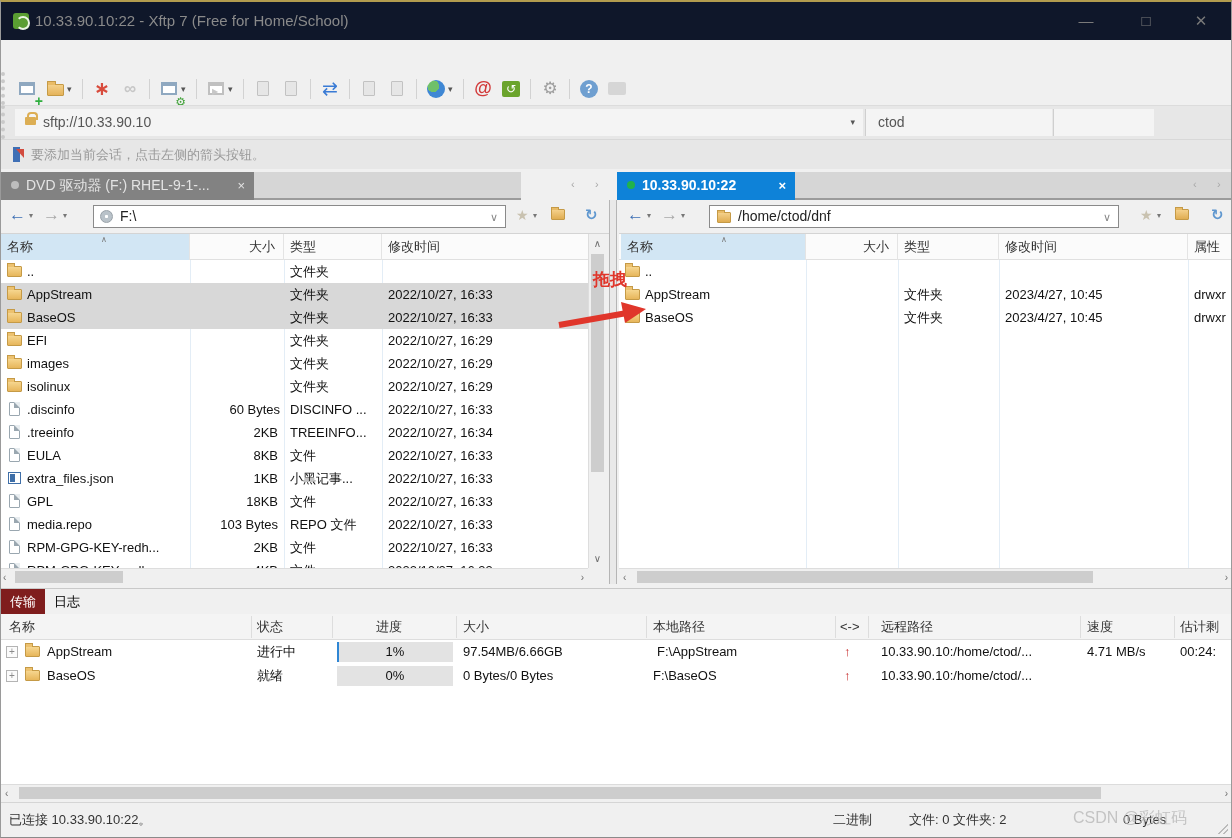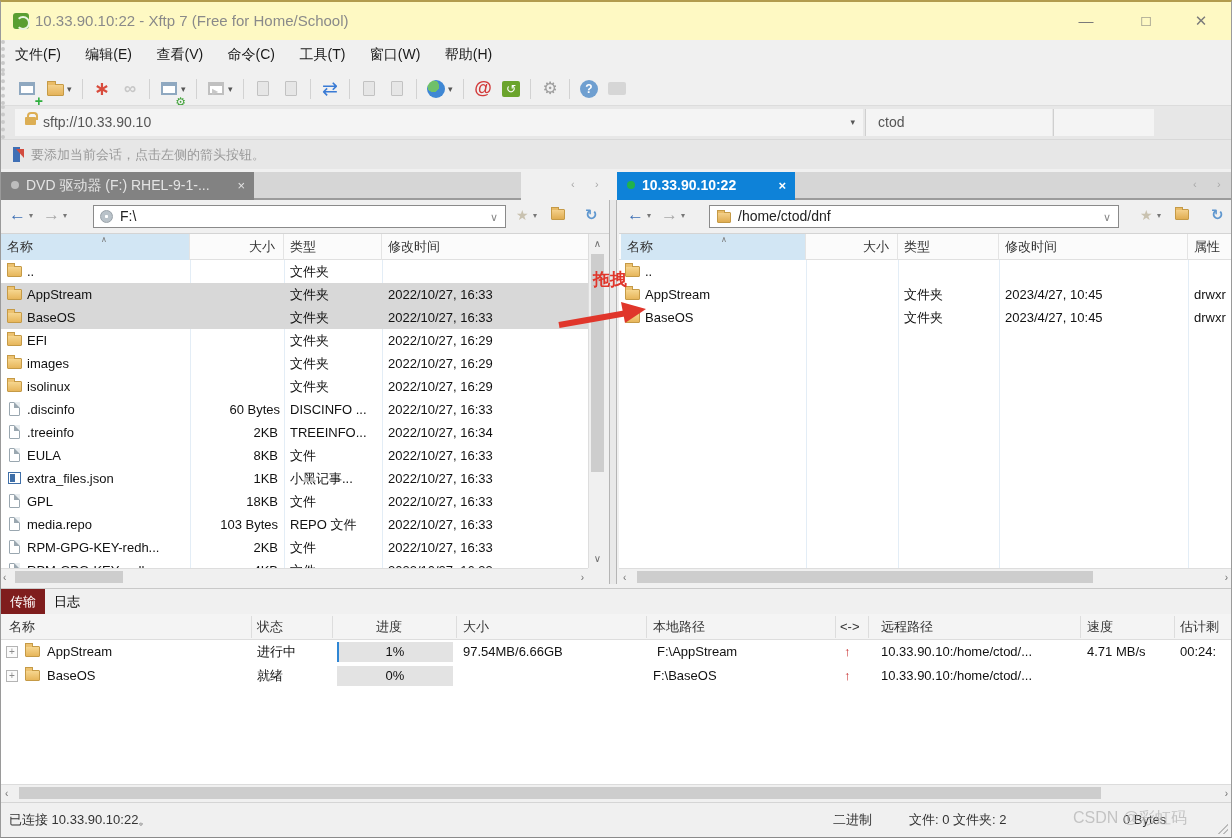--- a/index.html
+++ b/index.html
@@ -2,21 +2,21 @@
 <html><head>
 <meta charset="utf-8">
 <style>
   html,body{margin:0;padding:0;background:#dcdcdc;}
   *{box-sizing:border-box;font-family:"Liberation Sans","DejaVu Sans",sans-serif;}
   .app{position:relative;width:1232px;height:838px;background:#f0f0f0;overflow:hidden;
        border-top:2px solid #b29c4e;border-left:1px solid #9a9a9a;border-right:1px solid #9a9a9a;border-bottom:1px solid #8a8a8a;}
   .abs{position:absolute;}
   .txt{white-space:nowrap;overflow:hidden;}
   
-  .titlebar{left:0;top:0;width:1230px;height:38px;background:#fef9c3;}
+  .titlebar{left:0;top:0;width:1230px;height:38px;background:#0f172a;}
   .title-text{left:34px;top:10px;font-size:15px;color:#8a8a8a;}
   .appicon{left:12px;top:11px;width:16px;height:16px;background:#5a9e32;border-radius:3px;}
   .appicon::after{content:"";position:absolute;left:3px;top:3px;width:10px;height:10px;border-radius:50%;border:2px solid #eaf5e2;border-left-color:transparent;}
   .winbtn{top:6px;width:40px;height:26px;color:#7a7a7a;font-size:15px;text-align:center;line-height:26px;}
   
   .menubar{left:0;top:38px;width:1230px;height:32px;background:#f0f0f0;border-left:4px dotted #c9c9c9;}
   .menu-item{display:inline-block;padding:6px 10px;font-size:14px;color:#1a1a1a;}
   
   .toolbar{left:0;top:70px;width:1230px;height:33px;background:#f0f0f0;border-left:4px dotted #c9c9c9;display:flex;align-items:center;padding-left:8px;}
   .tbi{display:inline-flex;align-items:center;justify-content:center;width:24px;height:24px;margin:0 2px;font-size:16px;position:relative;}
@@ -117,29 +117,20 @@
 <div class="app">
 
   <div class="abs titlebar">
     <span class="abs appicon"></span>
     <div class="abs title-text txt">10.33.90.10:22 - Xftp 7 (Free for Home/School)</div>
     <div class="abs winbtn" style="left:1065px">—</div>
     <div class="abs winbtn" style="left:1125px">□</div>
     <div class="abs winbtn" style="left:1180px">✕</div>
   </div>
 
-  <div class="abs menubar">
-    <span class="menu-item">文件(F)</span>
-    <span class="menu-item">编辑(E)</span>
-    <span class="menu-item">查看(V)</span>
-    <span class="menu-item">命令(C)</span>
-    <span class="menu-item">工具(T)</span>
-    <span class="menu-item">窗口(W)</span>
-    <span class="menu-item">帮助(H)</span>
-  </div>
 
   <div class="abs toolbar">
     <span class="tbi">
         <span class="mini-win"></span>
         <span class="plus-badge">+</span>
       </span>
     <span class="tbi">
         <span class="folder-glyph"></span>
       </span>
     <span class="tb-caret">▾</span>
@@ -471,20 +462,21 @@
     <span class="tr-cell" style="left:880px;width:196px">10.33.90.10:/home/ctod/...</span>
     <span class="tr-cell" style="left:1086px;width:84px">4.71 MB/s</span>
     <span class="tr-cell" style="left:1179px;width:53px">00:24:</span>
   </div>
   <div class="tr-row" style="top:662px">
     <span class="expand-box">+</span>
     <span class="icon-folder" style="left:24px"></span>
     <span class="tr-cell" style="left:46px;width:200px">BaseOS</span>
     <span class="tr-cell" style="left:256px;width:72px">就绪</span>
     <span class="pbar"><span class="pbar-fill" style="width: 0%;"></span><span class="pbar-label">0%</span></span>
+    <span class="tr-cell" style="left:462px;width:180px">0 Bytes/0 Bytes</span>
     <span class="tr-cell" style="left:652px;width:178px">F:\BaseOS</span>
     <span class="tr-cell dir-up" style="left:843px;width:20px">↑</span>
     <span class="tr-cell" style="left:880px;width:196px">10.33.90.10:/home/ctod/...</span>
   </div>
   <div class="abs tr-body-bg"></div>
 
   <div class="abs bottom-sb">
     <div class="sb-btn" style="left:4px;top:3px">‹</div>
     <div class="sb-thumb" style="left:18px;top:2px;width:1082px;height:12px"></div>
     <div class="sb-btn" style="right:5px;top:3px">›</div>

